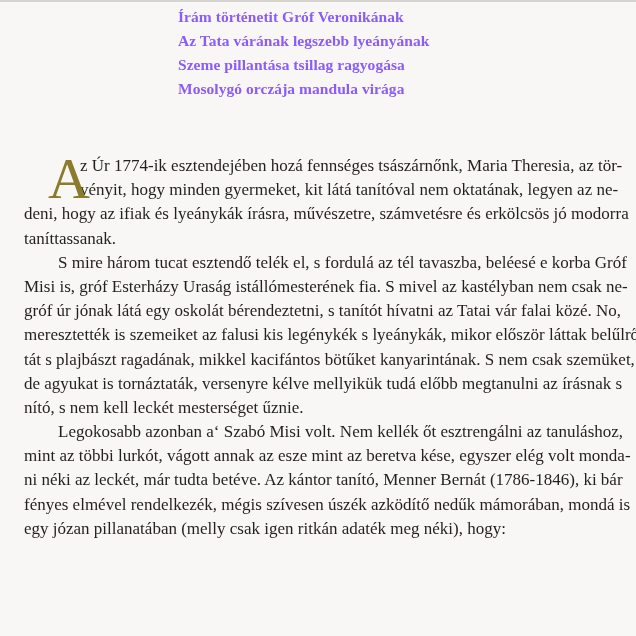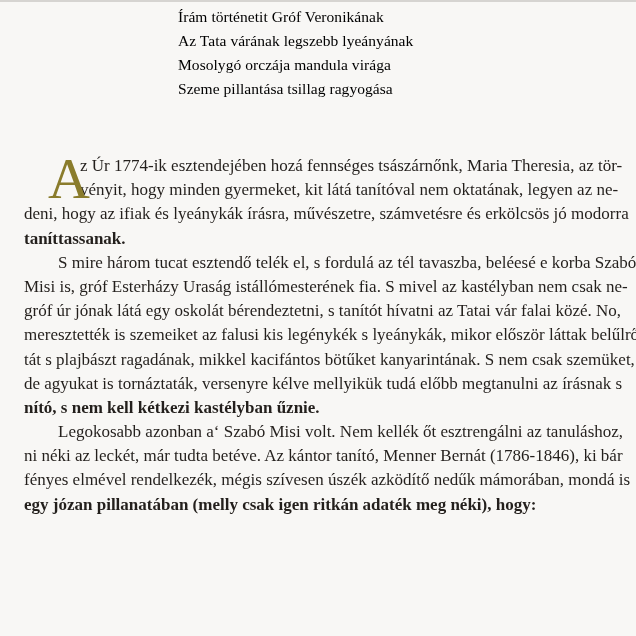--- a/index.html
+++ b/index.html
@@ -19,22 +19,22 @@
   }
   .poem {
     position: absolute;
     left: 178px;
     top: 3px;
     margin: 0;
     padding: 0;
     list-style: none;
   }
   .poem li {
-    font-weight: normal;
-    color: #000000;
+    font-weight: bold;
+    color: #8b5cf6;
     font-size: 15.5px;
     line-height: 24px;
     letter-spacing: 0.05px;
     white-space: nowrap;
   }
   .body-text {
     position: absolute;
     left: 24px;
     top: 152px;
     width: 592px;
@@ -43,21 +43,20 @@
     font-size: 17px;
     line-height: 24.2px;
     white-space: nowrap;
     text-align: justify;
     text-align-last: justify;
     display: block;
     height: 24.2px;
   }
   .line.last {
     text-align-last: left;
-    font-weight: bold;
   }
   .line.indent {
     padding-left: 34px;
   }
   .line.dropcap-line {
     padding-left: 56px;
   }
   .dropcap {
     position: absolute;
     left: 24px;
@@ -67,43 +66,44 @@
     color: #8a7c2c;
     font-family: "Liberation Serif", "DejaVu Serif", serif;
   }
 </style>
 </head>
 <body>
 
 <ul class="poem">
   <li>Írám történetit Gróf Veronikának</li>
   <li>Az Tata várának legszebb lyeányának</li>
+  <li>Szeme pillantása tsillag ragyogása</li>
   <li>Mosolygó orczája mandula virága</li>
-  <li>Szeme pillantása tsillag ragyogása</li>
 </ul>
 
 <div class="body-text">
   <span class="dropcap">A</span>
 
   <div>
     <span class="line dropcap-line">z Úr 1774-ik esztendejében hozá fennséges tsászárnőnk, Maria Theresia, az tör-</span>
     <span class="line dropcap-line">vényit, hogy minden gyermeket, kit látá tanítóval nem oktatának, legyen az ne-</span>
     <span class="line">deni, hogy az ifiak és lyeánykák írásra, művészetre, számvetésre és erkölcsös jó modorra</span>
     <span class="line last">taníttassanak.</span>
   </div>
 
   <div>
-    <span class="line indent">S mire három tucat esztendő telék el, s fordulá az tél tavaszba, beléesé e korba Szabó</span>
+    <span class="line indent">S mire három tucat esztendő telék el, s fordulá az tél tavaszba, beléesé e korba Gróf</span>
     <span class="line">Misi is, gróf Esterházy Uraság istállómesterének fia. S mivel az kastélyban nem csak ne-</span>
     <span class="line">gróf úr jónak látá egy oskolát bérendeztetni, s tanítót hívatni az Tatai vár falai közé. No,</span>
     <span class="line">meresztették is szemeiket az falusi kis legénykék s lyeánykák, mikor először láttak belűlről</span>
     <span class="line">tát s plajbászt ragadának, mikkel kacifántos bötűket kanyarintának. S nem csak szemüket,</span>
     <span class="line">de agyukat is tornáztaták, versenyre kélve mellyikük tudá előbb megtanulni az írásnak s</span>
-    <span class="line last">nító, s nem kell kétkezi kastélyban űznie.</span>
+    <span class="line last">nító, s nem kell leckét mesterséget űznie.</span>
   </div>
 
   <div>
     <span class="line indent">Legokosabb azonban a‘ Szabó Misi volt. Nem kellék őt esztrengálni az tanuláshoz,</span>
+    <span class="line">mint az többi lurkót, vágott annak az esze mint az beretva kése, egyszer elég volt monda-</span>
     <span class="line">ni néki az leckét, már tudta betéve. Az kántor tanító, Menner Bernát (1786-1846), ki bár</span>
     <span class="line">fényes elmével rendelkezék, mégis szívesen úszék azködítő nedűk mámorában, mondá is</span>
     <span class="line last">egy józan pillanatában (melly csak igen ritkán adaték meg néki), hogy:</span>
   </div>
 </div>
 
 </body></html>

